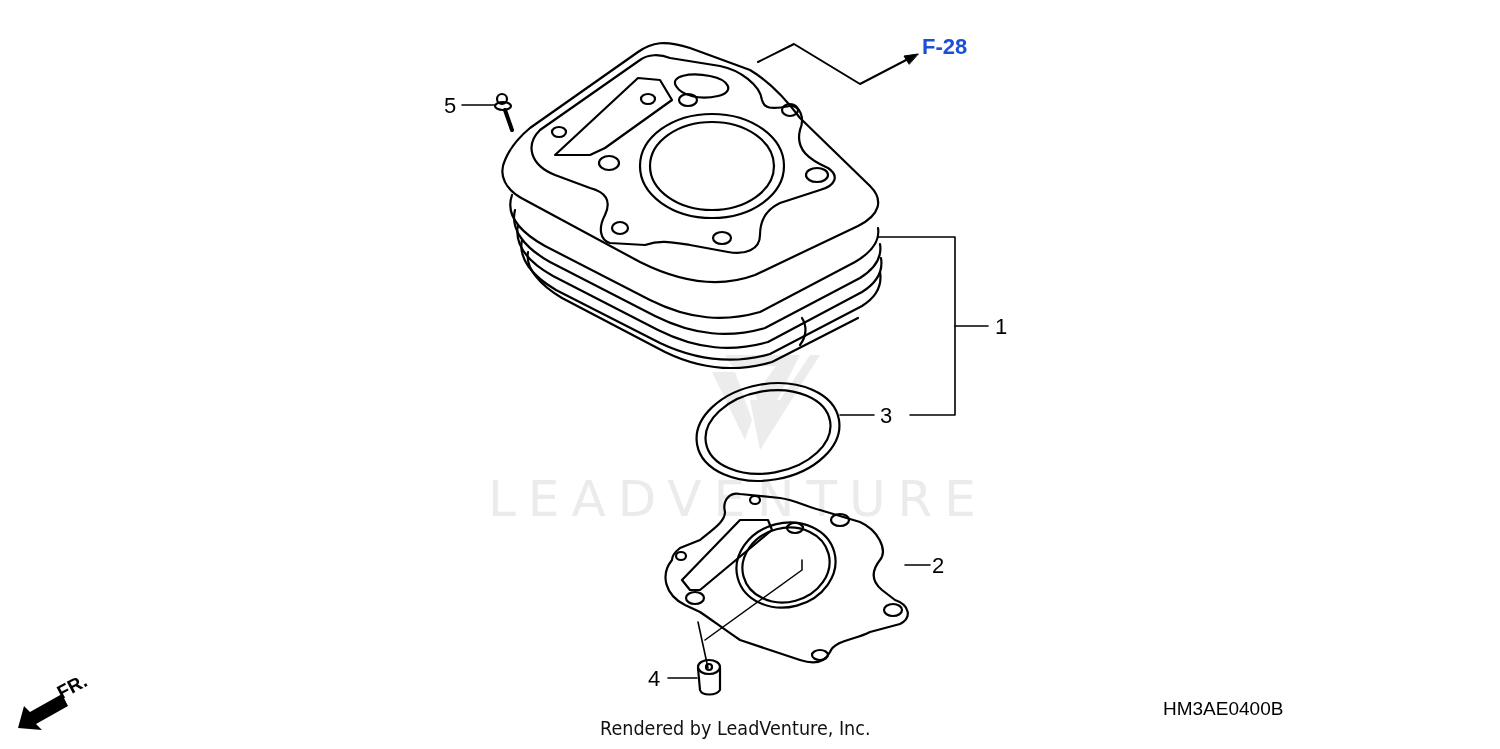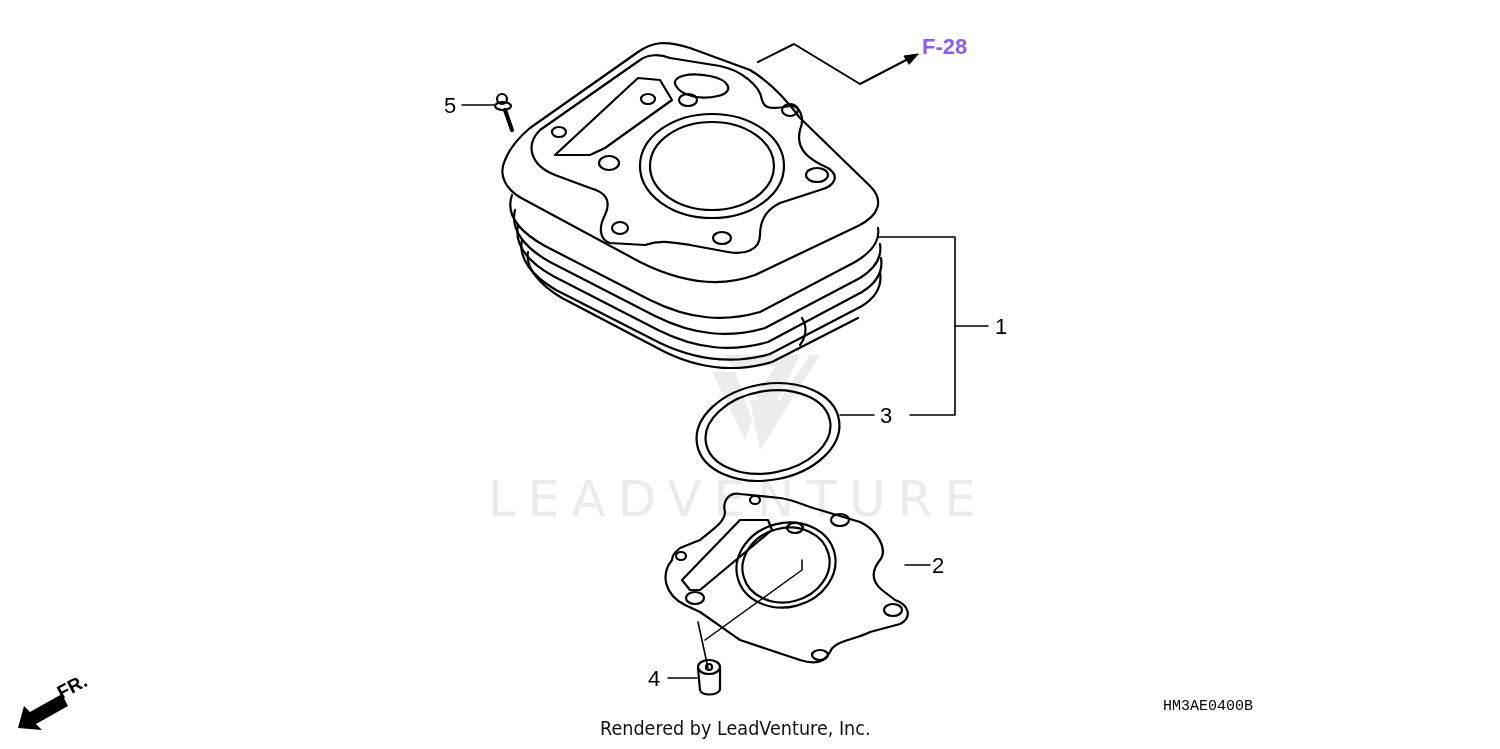--- a/index.html
+++ b/index.html
@@ -1,22 +1,22 @@
 <!DOCTYPE html>
 <html><head>
 <meta charset="utf-8">
 <style>
   html, body { margin: 0; padding: 0; background: #ffffff; }
   body { width: 1500px; height: 749px; position: relative; overflow: hidden; font-family: "Liberation Sans", sans-serif; }
   .canvas { position: absolute; left: 0; top: 0; width: 1500px; height: 749px; }
   .watermark-text { position: absolute; left: 488px; top: 470px; width: 530px; font-family: "DejaVu Sans", sans-serif; font-size: 50px; letter-spacing: 12px; color: #ebebeb; font-weight: normal; white-space: nowrap; }
   .callout { position: absolute; font-family: "Liberation Sans", sans-serif; font-size: 22px; color: #000; line-height: 1; }
-  .ref-label { position: absolute; left: 922px; top: 34px; font-family: "Liberation Sans", sans-serif; font-weight: bold; font-size: 22px; color: #8b5cf6; }
+  .ref-label { position: absolute; left: 922px; top: 34px; font-family: "Liberation Sans", sans-serif; font-weight: bold; font-size: 22px; color: #1d4ed8; }
   .fr-label { position: absolute; left: 57px; top: 676px; font-family: "Liberation Sans", sans-serif; font-weight: bold; font-size: 19px; transform: rotate(-28deg); color:#000; }
-  .diagram-code { position: absolute; left: 1163px; top: 698px; font-family: Liberation Mono, monospace; font-size: 15px; color: #000; }
+  .diagram-code { position: absolute; left: 1163px; top: 698px; font-family: Liberation Sans, sans-serif; font-size: 19px; color: #000; }
   .credit { position: absolute; left: 600px; top: 716px; font-family: "DejaVu Sans", sans-serif; font-size: 20px; color: #111; transform: scaleX(0.88); transform-origin: left top; white-space: nowrap; }
 </style>
 </head>
 <body>
 
 <div class="canvas">
 
   <div class="watermark-text">LEADVENTURE</div>
 
   <svg width="1500" height="749" viewBox="0 0 1500 749" style="position:absolute;left:0;top:0">

